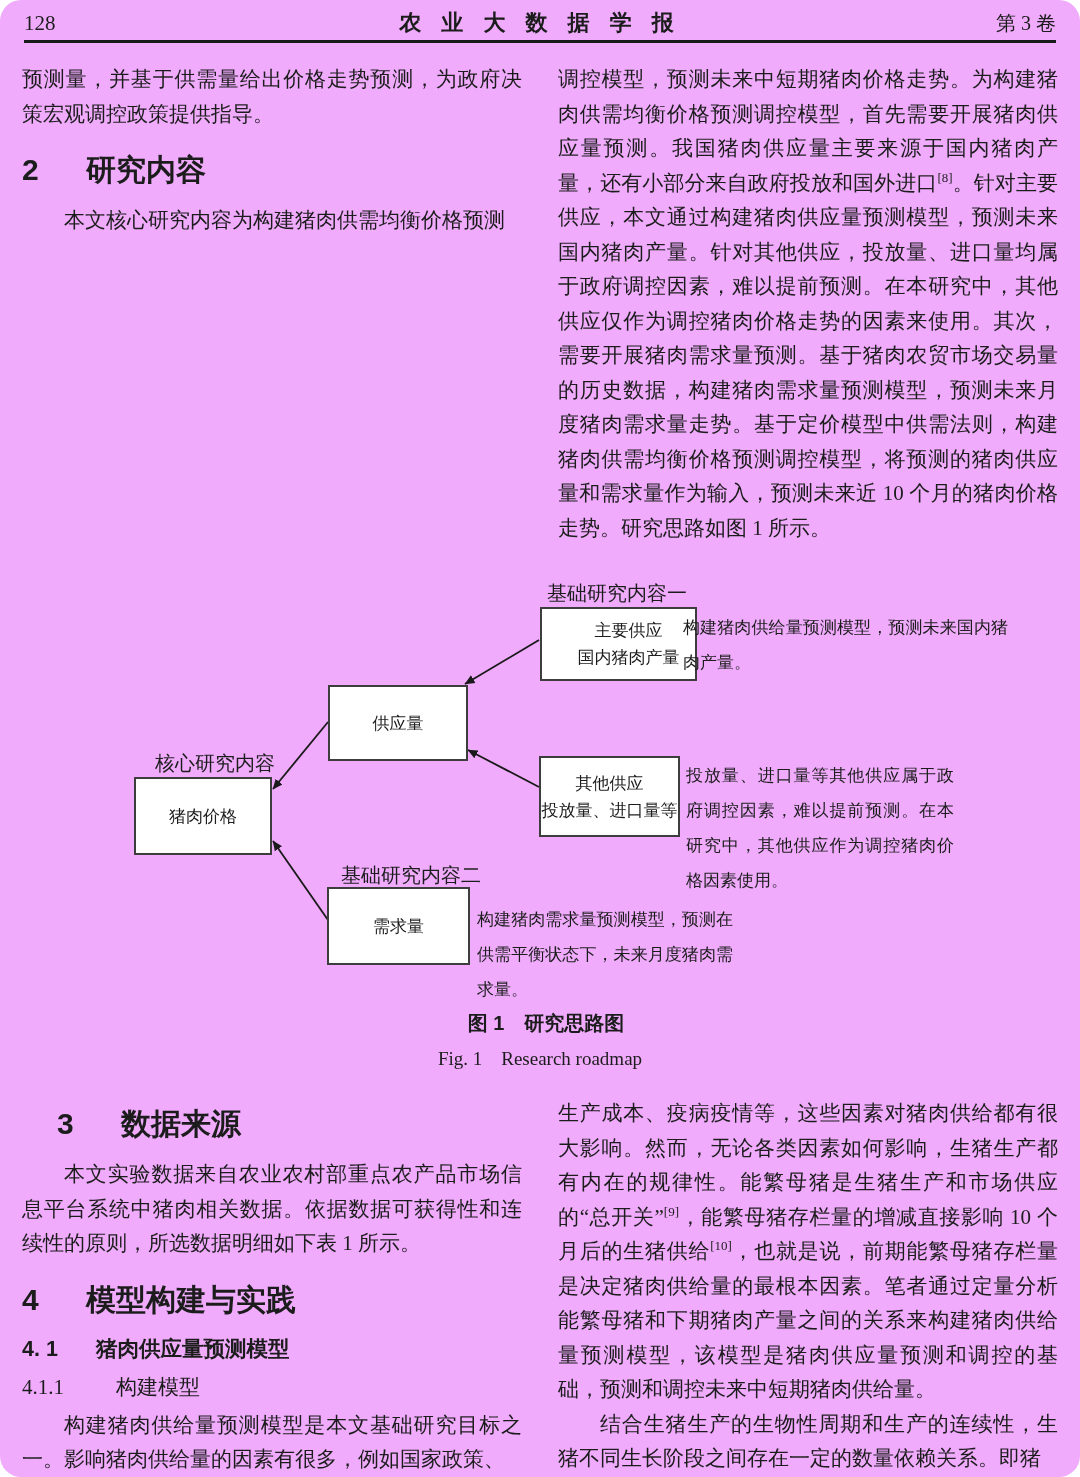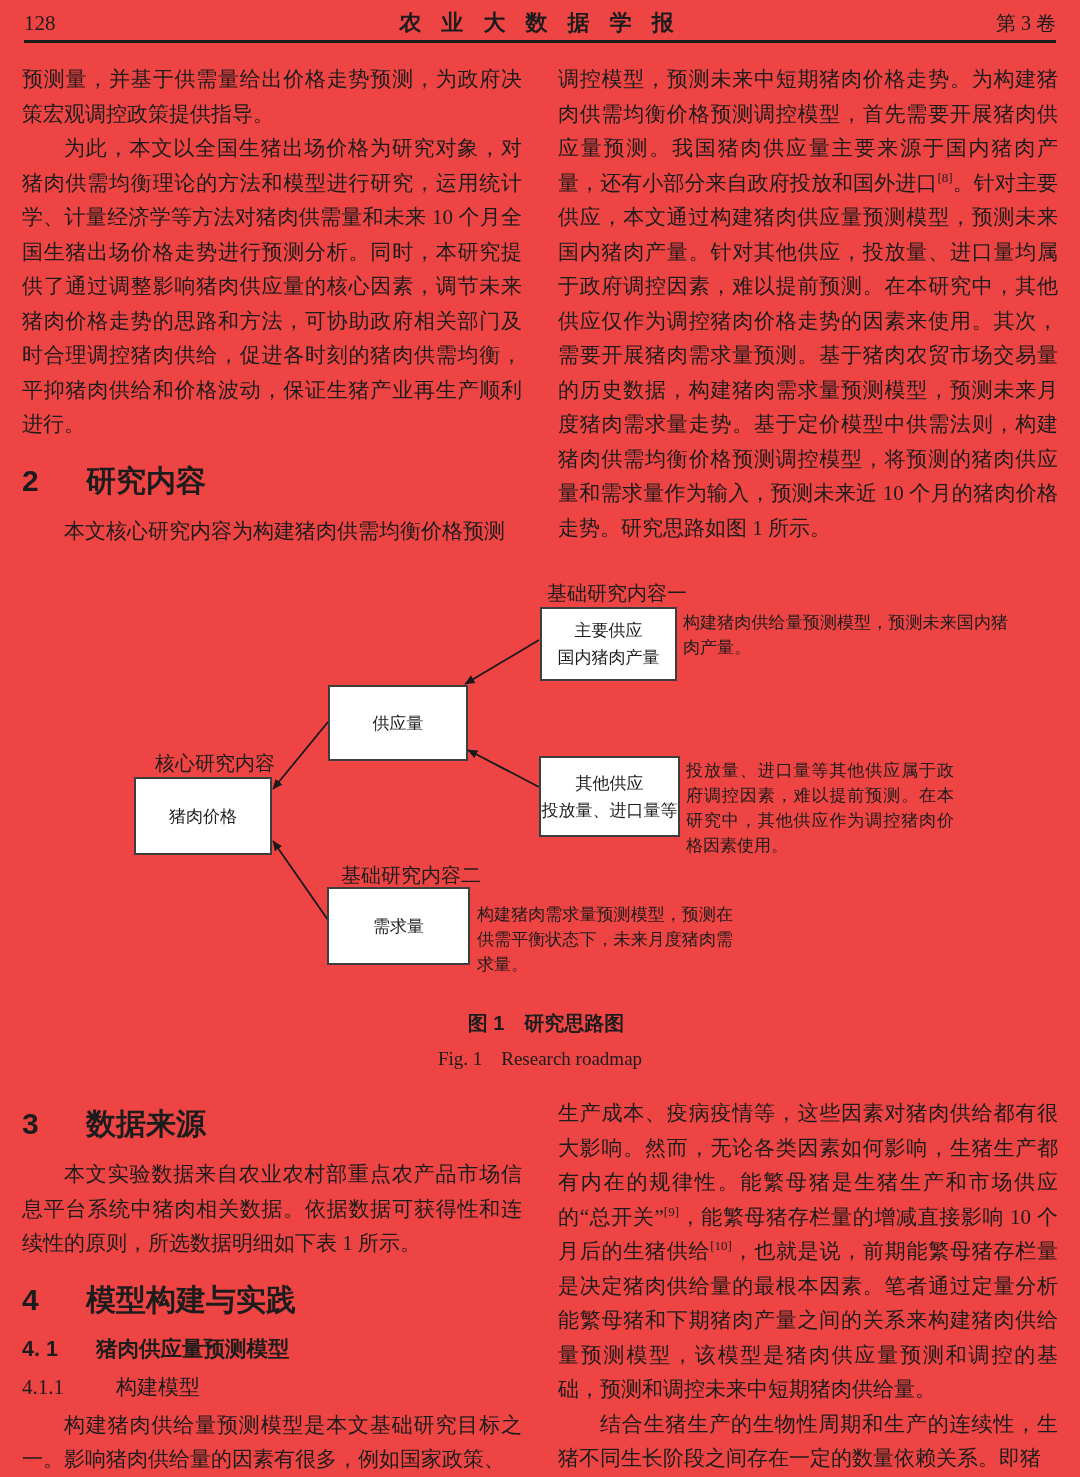--- a/index.html
+++ b/index.html
@@ -1,17 +1,17 @@
 <!DOCTYPE html>
 <html><head>
 <meta charset="utf-8">
 <style>
   html,body{margin:0;padding:0;background:#fff;}
-  .page{position:relative;width:1080px;height:1477px;background:#ef4444;overflow:hidden;
-        font-family:"Liberation Serif","DejaVu Serif",serif;color:#1c1c1c;}
+  .page{position:relative;width:1080px;height:1477px;background:#f0abfc;overflow:hidden;
+        font-family:"Liberation Serif","DejaVu Serif",serif;color:#1c1c1c;border-radius:21px;}
   
   .header{position:absolute;left:24px;top:6px;width:1032px;height:34px;
           border-bottom:3px solid #1a1a1a;display:flex;align-items:center;}
   .pagenum{font-size:21px;width:120px;}
   .journal{flex:1;text-align:center;font-family:"Liberation Sans","DejaVu Sans",sans-serif;
            font-weight:bold;font-size:22px;letter-spacing:7px;}
   .volume{width:120px;text-align:right;font-size:20px;}
   
   .col{position:absolute;width:500px;font-size:21px;line-height:34.5px;}
   .col p{margin:0;text-align:justify;}
@@ -28,40 +28,39 @@
       margin:16px 0 8px 0;line-height:30px;}
   .h2 .num{display:inline-block;min-width:74px;}
   .h3{font-size:21px;margin:6px 0 6px 0;line-height:30px;}
   .h3 .num{display:inline-block;min-width:94px;}
   
   .figure{position:absolute;left:0;top:560px;width:1080px;}
   .diagram{position:relative;width:1080px;height:418px;font-family:"Liberation Serif","DejaVu Serif",serif;}
   .dbox{position:absolute;border:2px solid #3d3d3d;background:#fff;display:flex;flex-direction:column;
         align-items:center;justify-content:center;font-size:17px;line-height:27px;text-align:center;}
   .dlabel{position:absolute;font-size:20px;white-space:nowrap;}
-  .dann{position:absolute;font-size:17px;line-height:25px;text-align:justify;}
+  .dann{position:absolute;font-size:17px;line-height:35px;text-align:justify;}
   .arrows{position:absolute;left:0;top:0;pointer-events:none;}
   .cap-cn{text-align:center;font-family:"Liberation Sans","DejaVu Sans",sans-serif;
           font-weight:bold;font-size:20px;margin-top:32px;padding-left:12px;}
   .cap-en{text-align:center;font-size:19px;margin-top:9px;}
 </style>
 </head>
 <body>
 
 <div class="page">
 
   <div class="header">
     <span class="pagenum">128</span>
     <span class="journal">农 业 大 数 据 学 报</span>
     <span class="volume">第 3 卷</span>
   </div>
 
   <div class="col lt">
     <p>预测量，并基于供需量给出价格走势预测，为政府决策宏观调控政策提供指导。</p>
-    <p class="indent">为此，本文以全国生猪出场价格为研究对象，对猪肉供需均衡理论的方法和模型进行研究，运用统计学、计量经济学等方法对猪肉供需量和未来 10 个月全国生猪出场价格走势进行预测分析。同时，本研究提供了通过调整影响猪肉供应量的核心因素，调节未来猪肉价格走势的思路和方法，可协助政府相关部门及时合理调控猪肉供给，促进各时刻的猪肉供需均衡，平抑猪肉供给和价格波动，保证生猪产业再生产顺利进行。</p>
     <div class="h1">
       <span class="num">2</span><span>研究内容</span>
     </div>
     <p class="indent">本文核心研究内容为构建猪肉供需均衡价格预测</p>
   </div>
 
   <div class="col rt">
     <p><span>调控模型，预测未来中短期猪肉价格走势。为构建猪肉供需均衡价格预测调控模型，首先需要开展猪肉供应量预测。我国猪肉供应量主要来源于国内猪肉产量，还有小部分来自政府投放和国外进口</span><sup>[8]</sup><span>。针对主要供应，本文通过构建猪肉供应量预测模型，预测未来国内猪肉产量。针对其他供应，投放量、进口量均属于政府调控因素，难以提前预测。在本研究中，其他供应仅作为调控猪肉价格走势的因素来使用。其次，需要开展猪肉需求量预测。基于猪肉农贸市场交易量的历史数据，构建猪肉需求量预测模型，预测未来月度猪肉需求量走势。基于定价模型中供需法则，构建猪肉供需均衡价格预测调控模型，将预测的猪肉供应量和需求量作为输入，预测未来近 10 个月的猪肉价格走势。研究思路如图 1 所示。</span></p>
   </div>
 
@@ -74,21 +73,21 @@
             <path d="M0,0.6 L10,5 L0,9.4 z" fill="#1a1a1a"></path>
           </marker>
         </defs>
         <line x1="539" y1="80" x2="465" y2="124" stroke="#1a1a1a" stroke-width="1.8" marker-end="url(#ah)"></line>
         <line x1="328" y1="162" x2="273" y2="229" stroke="#1a1a1a" stroke-width="1.8" marker-start="url(#ah)" marker-end="url(#ah)"></line>
         <line x1="539" y1="227" x2="468" y2="190" stroke="#1a1a1a" stroke-width="1.8" marker-end="url(#ah)"></line>
         <line x1="328" y1="360" x2="273" y2="281" stroke="#1a1a1a" stroke-width="1.8" marker-end="url(#ah)"></line>
       </svg>
 
       <div class="dlabel" style="left:547px;top:20px;">基础研究内容一</div>
-      <div class="dbox" style="left:540px;top:47px;width:133px;height:70px;">
+      <div class="dbox" style="left:540px;top:47px;width:133px;height:70px;padding-left:20px;">
         <div>主要供应</div>
         <div>国内猪肉产量</div>
       </div>
       <div class="dann" style="left:683px;top:50px;width:325px;">构建猪肉供给量预测模型，预测未来国内猪肉产量。</div>
 
       <div class="dbox" style="left:328px;top:125px;width:136px;height:72px;">
         <div>供应量</div>
       </div>
 
       <div class="dlabel" style="left:155px;top:190px;">核心研究内容</div>
@@ -107,21 +106,21 @@
         <div>需求量</div>
       </div>
       <div class="dann" style="left:477px;top:342px;width:256px;">构建猪肉需求量预测模型，预测在供需平衡状态下，未来月度猪肉需求量。</div>
     </div>
 
     <div class="cap-cn">图 1　研究思路图</div>
     <div class="cap-en">Fig. 1　Research roadmap</div>
   </div>
 
   <div class="col lb">
-    <div class="h1" style="margin-top:10px;">
+    <div class="h1" style="margin-top:10px;margin-left:35px;">
       <span class="num">3</span><span>数据来源</span>
     </div>
     <p class="indent">本文实验数据来自农业农村部重点农产品市场信息平台系统中猪肉相关数据。依据数据可获得性和连续性的原则，所选数据明细如下表 1 所示。</p>
     <div class="h1">
       <span class="num">4</span><span>模型构建与实践</span>
     </div>
     <div class="h2">
       <span class="num">4. 1</span><span>猪肉供应量预测模型</span>
     </div>
     <div class="h3">

